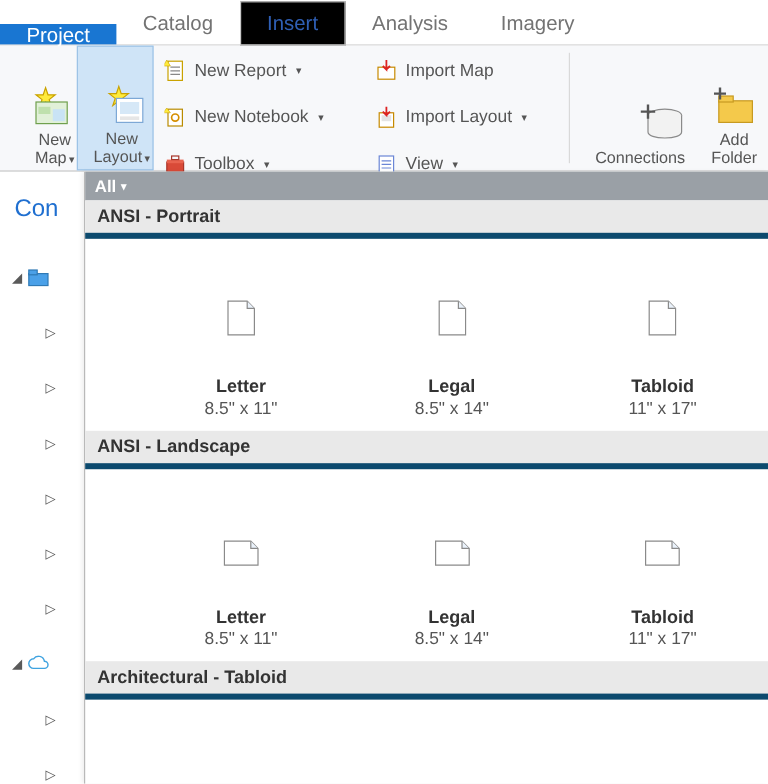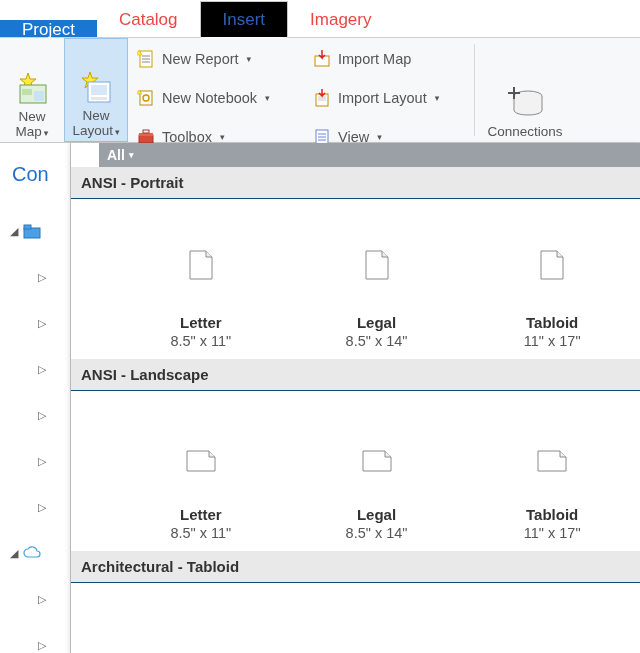--- a/index.html
+++ b/index.html
@@ -1,27 +1,27 @@
 <!DOCTYPE html>
 <html><head>
 <meta charset="utf-8">
 <style>
   * { box-sizing: border-box; margin: 0; padding: 0; font-family: "Segoe UI", Arial, sans-serif; }
   html, body { width: 640px; height: 653px; overflow: hidden; background: #fff; }
 
   
   .tabbar { height: 38px; display: flex; align-items: stretch; border-bottom: 1px solid #d0d0d0; background: #fff; }
-  .tab { padding: 0 22px; display: flex; align-items: center; font-size: 17px; color: #ef4444; cursor: pointer; border-top: 2px solid transparent; }
+  .tab { padding: 0 22px; display: flex; align-items: center; font-size: 17px; color: #737373; cursor: pointer; border-top: 2px solid transparent; }
   .tab.project { background: #1976d2; color: #fff; font-weight: 400; margin-top: 20px; }
   .tab.active { color: #2f5fb5; border: 1px solid #c9c9c9; border-bottom: 1px solid #fff; background: #000000; position: relative; top: 1px; }
   .tab-blank { flex: 1; }
 
   
   .ribbon { height: 105px; background: #f7f8fa; border-bottom: 1px solid #c9c9c9; display: flex; }
-  .bigcol { width: 64px; display: flex; flex-direction: column; align-items: center; justify-content: flex-end; padding: 4px 2px 2px; }
+  .bigcol { width: 64px; display: flex; flex-direction: column; align-items: flex-end; justify-content: flex-end; padding: 4px 2px 2px; }
   .bigcol .iconbox { width: 40px; height: 40px; display: flex; align-items: center; justify-content: center; margin-top: 6px; }
   .bigcol .lbl { font-size: 13.5px; color: #555; text-align: center; line-height: 1.1; margin-top: 2px; }
   .bigcol .drop { font-size: 9px; color: #555; margin-left: 2px; }
   .bigcol.active { background: #cfe4f7; border: 1px solid #9dc3e6; }
   .smallgroup { display: flex; flex-direction: column; justify-content: center; padding: 0 4px; gap: 3px; width: 176px; }
   .smallgroup.wide { width: 168px; }
   .smallbtn { display: flex; align-items: center; gap: 6px; font-size: 14.5px; color: #555; height: 30px; padding: 0 4px; margin-top: 16px; }
   .smallbtn .si { width: 20px; height: 20px; display: flex; align-items: center; justify-content: center; }
   .smallbtn .drop { font-size: 9px; color: #555; margin-left: 2px; }
   .divider { width: 0; border-left: 1px solid #d9d9d9; margin: 6px 2px; }
@@ -31,40 +31,41 @@
   .catalog-title { position: absolute; top: 20px; left: 12px; font-size: 20px; color: #1f6fd0; }
   .tree { position: absolute; top: 65px; left: 0; width: 70px; }
   .tree-row { height: 46px; display: flex; align-items: center; padding-left: 14px; gap: 4px; }
   .tree-row .glyph { width: 9px; color: #5a5a5a; font-size: 11px; }
   .tree-row.parent { padding-left: 10px; }
   .tree-row.child { padding-left: 38px; }
   .t-icon { width: 18px; height: 15px; }
 
   
   .gallery { position: absolute; top: 0; left: 70px; right: 0; bottom: 0; border-left: 1px solid #b9b9b9; box-shadow: -2px 0 4px rgba(0,0,0,.08); background: #fff; }
-  .gal-top { height: 24px; background: #9aa0a6; display: flex; align-items: center; margin-left: 28px; }
+  .gal-top { height: 24px; background: #9aa0a6; display: flex; align-items: center; }
   .gal-top span { color: #fff; font-size: 14px; font-weight: 600; margin-left: 8px; }
   .gal-top .drop { font-size: 9px; color: #fff; margin-left: 4px; }
-  .section-hdr { height: 32px; background: #e9e9e9; display: flex; align-items: center; padding-left: 10px; font-size: 15px; font-weight: 600; color: #333; border-bottom: 1px solid #0c4a6e; }
+  .section-hdr { height: 32px; background: #e9e9e9; display: flex; align-items: center; padding-left: 10px; font-size: 15px; font-weight: 600; color: #333; border-bottom: 5px solid #0c4a6e; }
   .items { height: 160px; display: flex; padding-left: 42px; }
   .item { width: 213px; display: flex; flex-direction: column; align-items: center; justify-content: flex-end; padding-bottom: 10px; }
   .item .doc { width: 24px; height: 30px; margin-bottom: 34px; }
   .item .doc.land { width: 30px; height: 22px; }
   .item .nm { font-size: 15px; font-weight: 600; color: #333; }
   .item .sz { font-size: 14.5px; color: #555; margin-top: 2px; }
 
   svg { display: block; }
 </style>
 </head>
 <body>
 
 <div class="tabbar">
   <div class="tab project">Project</div>
   <div class="tab">Catalog</div>
   <div class="tab active">Insert</div>
+  <div class="tab">Analysis</div>
   <div class="tab">Imagery</div>
   <div class="tab-blank"></div>
 </div>
 
 <div class="ribbon">
 
   <div class="bigcol">
     <span class="iconbox">
       <svg width="36" height="34">
         <polygon points="14,2 16,8 22,8 17,12 19,18 14,14 9,18 11,12 6,8 12,8" fill="#ffeb3b" stroke="#c9a200" stroke-width="1"></polygon>
@@ -170,20 +171,32 @@
       <svg width="38" height="36">
         <ellipse cx="22" cy="11" rx="14" ry="5" fill="#f2f2f2" stroke="#8a8a8a"></ellipse>
         <path d="M8 11v14c0 3 6 5 14 5s14-2 14-5V11" fill="#f2f2f2" stroke="#8a8a8a"></path>
         <line x1="2" y1="8" x2="14" y2="8" stroke="#555" stroke-width="2"></line>
         <line x1="8" y1="2" x2="8" y2="14" stroke="#555" stroke-width="2"></line>
       </svg>
     </span>
     <div class="lbl">Connections</div>
   </div>
 
+  <div class="bigcol" style="width:60px">
+    <span class="iconbox">
+      <svg width="36" height="32">
+        <rect x="6" y="12" width="28" height="18" fill="#f4c94b" stroke="#c79a20"></rect>
+        <rect x="6" y="8" width="12" height="5" fill="#f4c94b" stroke="#c79a20"></rect>
+        <line x1="2" y1="6" x2="12" y2="6" stroke="#555" stroke-width="2"></line>
+        <line x1="7" y1="1" x2="7" y2="11" stroke="#555" stroke-width="2"></line>
+      </svg>
+    </span>
+    <div class="lbl"><span style="white-space:pre-line">Add
+Folder</span></div>
+  </div>
 </div>
 
 <div class="workspace">
   <div class="catalog-title">Con</div>
 
   <div class="tree">
     <div class="tree-row parent">
       <span class="glyph">◢</span>
       <span class="t-icon">
           <svg width="18" height="15">

